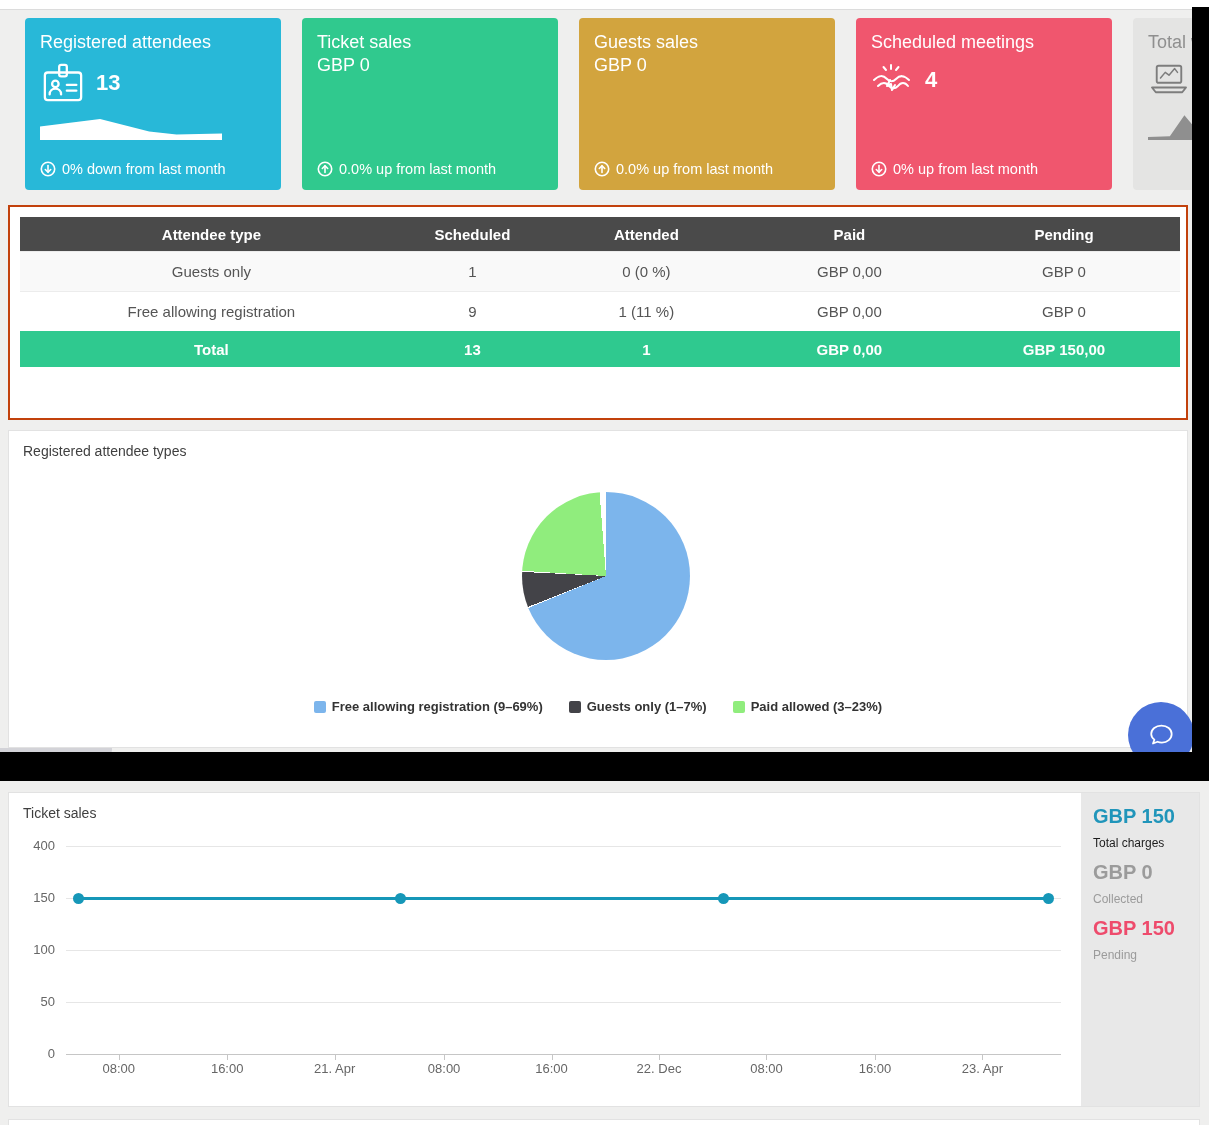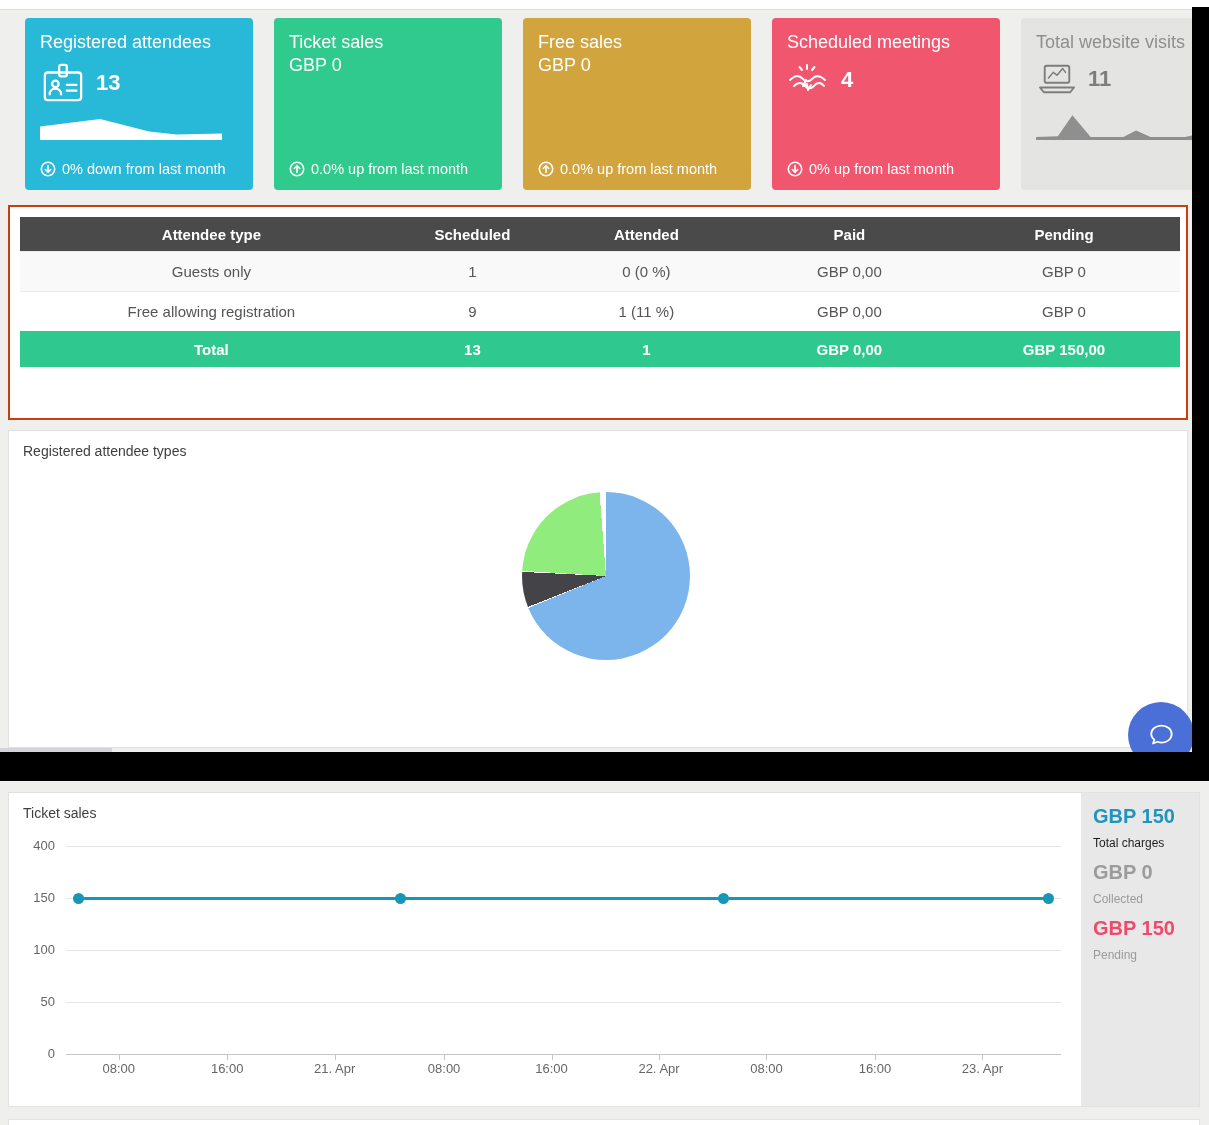--- a/index.html
+++ b/index.html
@@ -4,21 +4,21 @@
 <style>
   html,body{margin:0;padding:0;}
   body{
     width:1209px;height:1125px;position:relative;overflow:hidden;
     background:#efefee;font-family:"Liberation Sans",sans-serif;
     -webkit-font-smoothing:antialiased;
   }
   .top-bar{position:absolute;left:0;top:0;width:1209px;height:9px;background:#fff;border-bottom:1px solid #dcdcdc;}
   
   .cards{position:absolute;left:25px;top:18px;display:flex;gap:21px;}
-  .card{width:228px;height:172px;border-radius:4px;box-sizing:border-box;padding:13px 15px;display:flex;flex-direction:column;color:#fff;}
+  .card{width:256px;height:172px;border-radius:4px;box-sizing:border-box;padding:13px 15px;display:flex;flex-direction:column;color:#fff;}
   .card .title{font-size:18px;line-height:23px;}
   .card .value-row{display:flex;align-items:center;gap:10px;margin-top:8px;}
   .card .value{font-size:22px;font-weight:bold;}
   .card .trend{margin-top:auto;display:flex;align-items:center;gap:6px;font-size:14.5px;}
   .card .spark{margin-top:6px;}
   .card.gray{color:#8f8f8f;}
   .card.gray .value{color:#7d7d7d;}
   .icon-svg{display:block;}
   .trend-icon{flex:0 0 auto;}
   .trend-icon.up{transform:rotate(180deg);}
@@ -102,21 +102,21 @@
       <svg class="trend-icon up" width="16" height="16" viewBox="0 0 16 16" fill="none" stroke="#fff" stroke-width="1.6" stroke-linecap="round" stroke-linejoin="round">
         <circle cx="8" cy="8" r="6.7"></circle>
           <line x1="8" y1="4.5" x2="8" y2="11"></line>
           <polyline points="5.3,8.5 8,11.3 10.7,8.5"></polyline>
       </svg>
       <span>0.0% up from last month</span>
     </div>
   </div>
 
   <div class="card" style="background-color: rgb(210, 164, 62);">
-    <div class="title">Free sales</div>
+    <div class="title">Guests sales</div>
     <div class="title">GBP 0</div>
     <div class="trend">
       <svg class="trend-icon up" width="16" height="16" viewBox="0 0 16 16" fill="none" stroke="#fff" stroke-width="1.6" stroke-linecap="round" stroke-linejoin="round">
         <circle cx="8" cy="8" r="6.7"></circle>
           <line x1="8" y1="4.5" x2="8" y2="11"></line>
           <polyline points="5.3,8.5 8,11.3 10.7,8.5"></polyline>
       </svg>
       <span>0.0% up from last month</span>
     </div>
   </div>
@@ -204,20 +204,34 @@
         <td>GBP 0,00</td>
         <td>GBP 150,00</td>
       </tr>
     </tbody>
   </table>
 </div>
 
 <div class="pie-panel">
   <div class="panel-title">Registered attendee types</div>
   <div class="pie" id="pie" style="background: conic-gradient(rgb(124, 181, 236) 0deg, rgb(124, 181, 236) 247.6deg, rgb(255, 255, 255) 247.6deg, rgb(255, 255, 255) 248.4deg, rgb(67, 67, 72) 248.4deg, rgb(67, 67, 72) 272.8deg, rgb(255, 255, 255) 272.8deg, rgb(255, 255, 255) 273.6deg, rgb(144, 237, 125) 273.6deg, rgb(144, 237, 125) 355.6deg, rgb(255, 255, 255) 355.6deg, rgb(255, 255, 255) 356.4deg);"></div>
+  <div class="legend">
+    <div class="legend-item">
+      <span class="swatch" style="background-color: rgb(124, 181, 236);"></span>
+      <span>Free allowing registration (9–69%)</span>
+    </div>
+    <div class="legend-item">
+      <span class="swatch" style="background-color: rgb(67, 67, 72);"></span>
+      <span>Guests only (1–7%)</span>
+    </div>
+    <div class="legend-item">
+      <span class="swatch" style="background-color: rgb(144, 237, 125);"></span>
+      <span>Paid allowed (3–23%)</span>
+    </div>
+  </div>
 </div>
 
 <div class="gray-tab"></div>
 <div class="chat-bubble">
   <svg width="32" height="32" viewBox="0 0 36 36" fill="none" stroke="#fff" stroke-width="2" stroke-linejoin="round">
     <path d="M30 17c0 5.5-5 9.5-11 9.5-1.8 0-3.4-.3-4.9-.9l-5.1 2 1.6-4.4C8.2 21.6 7 19.4 7 17c0-5.5 5-9.5 11.5-9.5S30 11.5 30 17z"></path>
   </svg>
 </div>
 <div class="black-band"></div>
 <div class="black-strip"></div>
@@ -238,21 +252,21 @@
       <div class="xlabel" style="left: 109.735px;">08:00</div>
       <div class="xtick" style="left: 109.735px;"></div>
       <div class="xlabel" style="left: 218.19px;">16:00</div>
       <div class="xtick" style="left: 218.19px;"></div>
       <div class="xlabel" style="left: 325.65px;">21. Apr</div>
       <div class="xtick" style="left: 325.65px;"></div>
       <div class="xlabel" style="left: 435.1px;">08:00</div>
       <div class="xtick" style="left: 435.1px;"></div>
       <div class="xlabel" style="left: 542.56px;">16:00</div>
       <div class="xtick" style="left: 542.56px;"></div>
-      <div class="xlabel" style="left: 650.02px;">22. Apr</div>
+      <div class="xlabel" style="left: 650.02px;">22. Dec</div>
       <div class="xtick" style="left: 650.02px;"></div>
       <div class="xlabel" style="left: 757.48px;">08:00</div>
       <div class="xtick" style="left: 757.48px;"></div>
       <div class="xlabel" style="left: 865.935px;">16:00</div>
       <div class="xtick" style="left: 865.935px;"></div>
       <div class="xlabel" style="left: 973.395px;">23. Apr</div>
       <div class="xtick" style="left: 973.395px;"></div>
       <div class="series-line" style="left: 69.935px; width: 969.13px; top: 103.5px; background: rgb(22, 151, 184);"></div>
       <div class="dot" style="left: 64.435px; top: 99.5px; background: rgb(22, 151, 184);"></div>
       <div class="dot" style="left: 385.82px; top: 99.5px; background: rgb(22, 151, 184);"></div>

